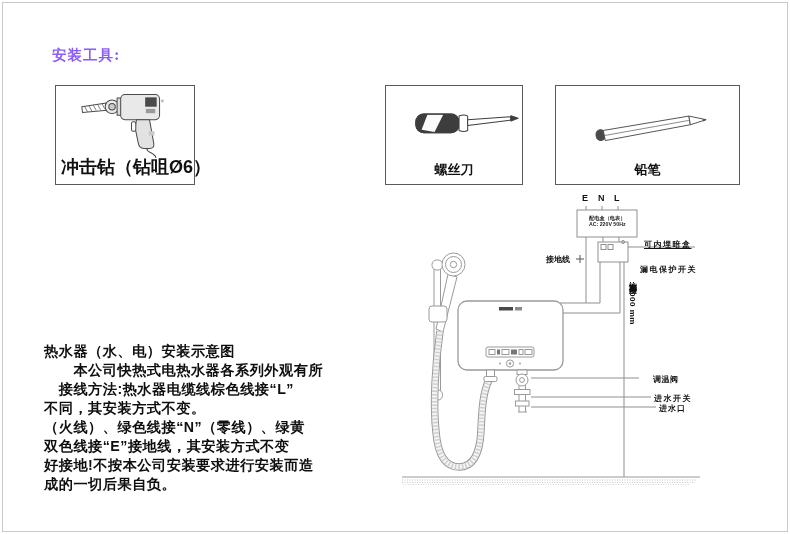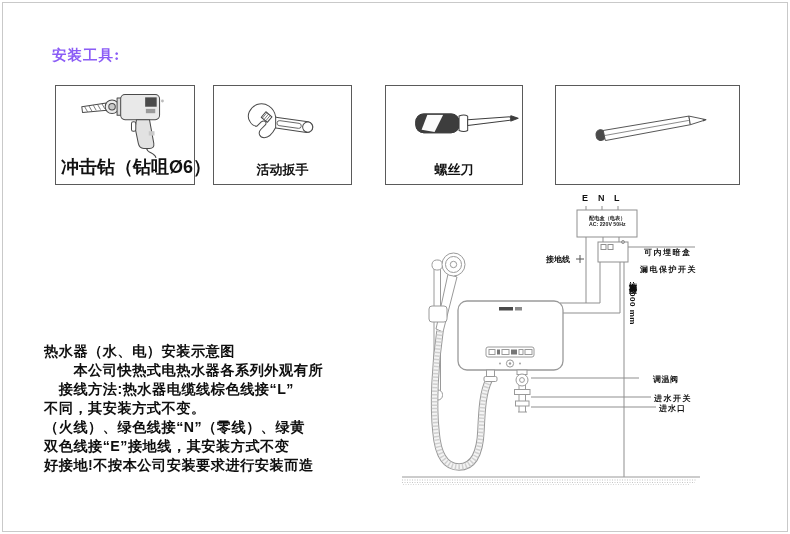--- a/index.html
+++ b/index.html
@@ -52,37 +52,20 @@
         <circle cx="122" cy="18" r="2" fill="#bbb" stroke="none"></circle>
         <path d="M86,44 L104,44 L110,77 Q111,84 104,84 L96,84 Q90,84 88.5,77 L84,55 Z" fill="#e2e2e2"></path>
         <rect x="79" y="47" width="6" height="13" rx="2.5" fill="#fff"></rect>
         <rect x="103" y="60" width="8" height="6" fill="#c9c9c9" stroke="none"></rect>
         <path d="M100,84 C101,91 111,89 113,97" stroke-width="1.6"></path>
       </g>
     </svg>
     <div class="tool-label left" style="font-size:18px;margin-top:10px;">冲击钻（钻咀Ø6）</div>
   </div>
 
-  <div class="tool-box" style="left:213px;width:139px;">
-    <svg class="tool-art" viewBox="0 0 139 100" preserveAspectRatio="xMidYMid meet">
-      <g stroke="#4a4a4a" stroke-width="1.4" fill="#fff" stroke-linejoin="round">
-        <g transform="rotate(8 56 47)">
-          <rect x="54" y="40" width="58" height="15" rx="7.5"></rect>
-          <rect x="62" y="44" width="34" height="7" rx="3.5" fill="none" stroke-width="1.1"></rect>
-          <circle cx="105" cy="47.5" r="7"></circle>
-        </g>
-        <path d="M60,40 C58,27 46,19 34,23 C24,27 19,38 24,46 C26,50 30,53 34,53 L40,47 C44,44 48,47 46,51 L39,58 C35,63 38,69 44,69 C52,69 58,59 60,55 Z"></path>
-        <g transform="rotate(40 47 40)">
-          <rect x="42" y="35" width="11" height="10"></rect>
-          <path d="M44,35 L44,45 M47,35 L47,45 M50,35 L50,45" stroke-width="0.9"></path>
-        </g>
-      </g>
-    </svg>
-    <div class="tool-label">活动扳手</div>
-  </div>
 
   <div class="tool-box" style="left:385px;width:138px;">
     <svg class="tool-art" viewBox="0 0 138 100" preserveAspectRatio="xMidYMid meet">
       <g stroke="#3d3d3d" stroke-width="1.4" stroke-linejoin="round">
         <rect x="16" y="36" width="60" height="26" rx="11" fill="#3d3d3d"></rect>
         <polygon points="32,37 54,37 42,61 24,58" fill="#fbfbfb" stroke="none"></polygon>
         <rect x="16" y="36" width="60" height="26" rx="11" fill="none"></rect>
         <path d="M76,39 q7,-3 12,0 l0,20 q-5,3 -12,0 z" fill="#fff"></path>
         <polygon points="88,44 148,40 148,44.5 88,52" fill="#fff"></polygon>
         <polygon points="148,38.5 158,42 148,46" fill="#3d3d3d"></polygon>
@@ -94,30 +77,32 @@
   <div class="tool-box" style="left:555px;width:185px;">
     <svg class="tool-art" viewBox="0 0 185 100" preserveAspectRatio="xMidYMid meet">
       <g stroke="#4a4a4a" stroke-width="1.3" stroke-linejoin="round">
         <rect x="21" y="58" width="13" height="15" rx="6.5" transform="rotate(-10 27 65)" fill="#4a4a4a"></rect>
         <polygon points="31,59 150,39 152,51 34,73" fill="#fff"></polygon>
         <path d="M33,66 L150,45" fill="none" stroke-width="0.9"></path>
         <polygon points="150,39 174,44 152,51" fill="#fff"></polygon>
         <polygon points="169,43 174,44 170,46.5" fill="#4a4a4a" stroke="none"></polygon>
       </g>
     </svg>
+    <div class="tool-label">铅笔</div>
   </div>
 
   <div class="abs notes">
     <div>热水器（水、电）安装示意图</div>
     <div>　　本公司快热式电热水器各系列外观有所</div>
     <div>　接线方法:热水器电缆线棕色线接“L”</div>
     <div>不同，其安装方式不变。</div>
     <div>（火线）、绿色线接“N”（零线）、绿黄</div>
     <div>双色线接“E”接地线，其安装方式不变</div>
     <div>好接地!不按本公司安装要求进行安装而造</div>
+    <div>成的一切后果自负。</div>
   </div>
 
   <svg class="abs" style="left:400px;top:190px;" width="390" height="344" viewBox="400 190 390 344">
     <g stroke="#8f8f8f" stroke-width="1" fill="none">
 
       <path d="M586,206 V210 M602,206 V210 M618,206 V210"></path>
 
       <rect x="577" y="210" width="60" height="27" fill="#fff"></rect>
       <path d="M603,237 V242 M619,237 V242"></path>
 
@@ -205,20 +190,20 @@
   <span class="term" style="left:598px;top:193px;">N</span>
   <span class="term" style="left:614px;top:193px;">L</span>
 
   <div class="distbox-text">
     <div class="inner">
       <div>配电盒（电表）</div>
       <div>AC: 220V 50Hz</div>
     </div>
   </div>
 
-  <div class="dlabel" style="left:644px;top:247px;letter-spacing:1.5px;">可内埋暗盒</div>
+  <div class="dlabel" style="left:644px;top:239px;letter-spacing:1.5px;text-decoration:underline;">可内埋暗盒</div>
   <div class="dlabel" style="left:640px;top:264px;letter-spacing:1.5px;">漏电保护开关</div>
   <div class="dlabel" style="left:546px;top:254px;">接地线</div>
   <div class="vtext">离地面高度 : 2000 mm</div>
   <div class="dlabel" style="left:641px;top:374px;letter-spacing:0.5px;padding-left:12px;">调温阀</div>
   <div class="dlabel" style="left:654px;top:393px;letter-spacing:1.5px;">进水开关</div>
   <div class="dlabel" style="left:659px;top:403px;letter-spacing:1px;">进水口</div>
 </div>
 
 </body></html>

